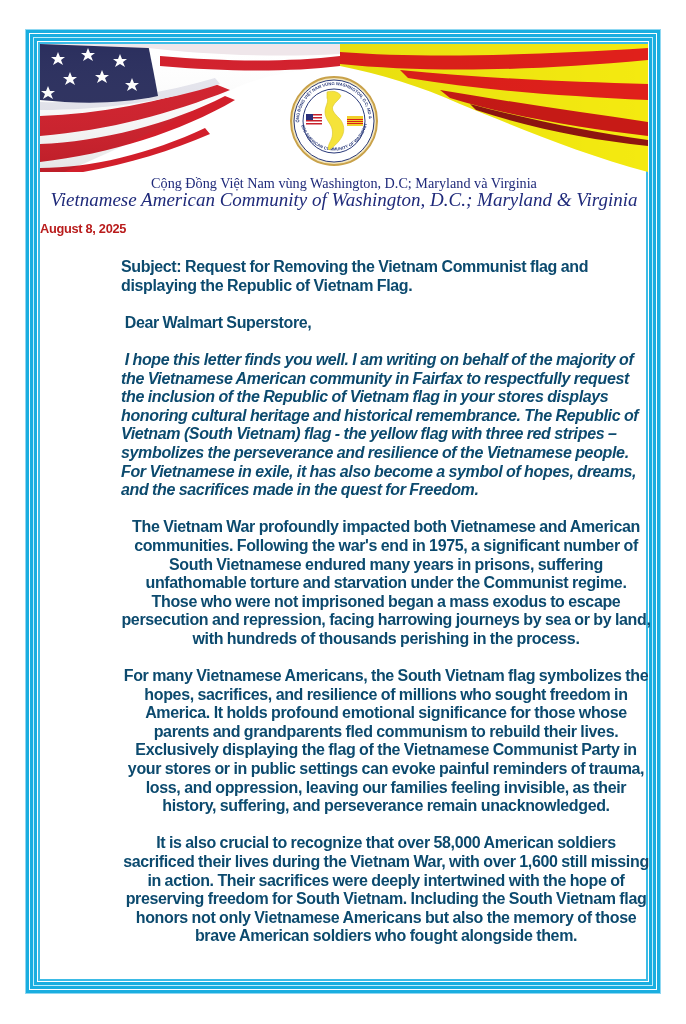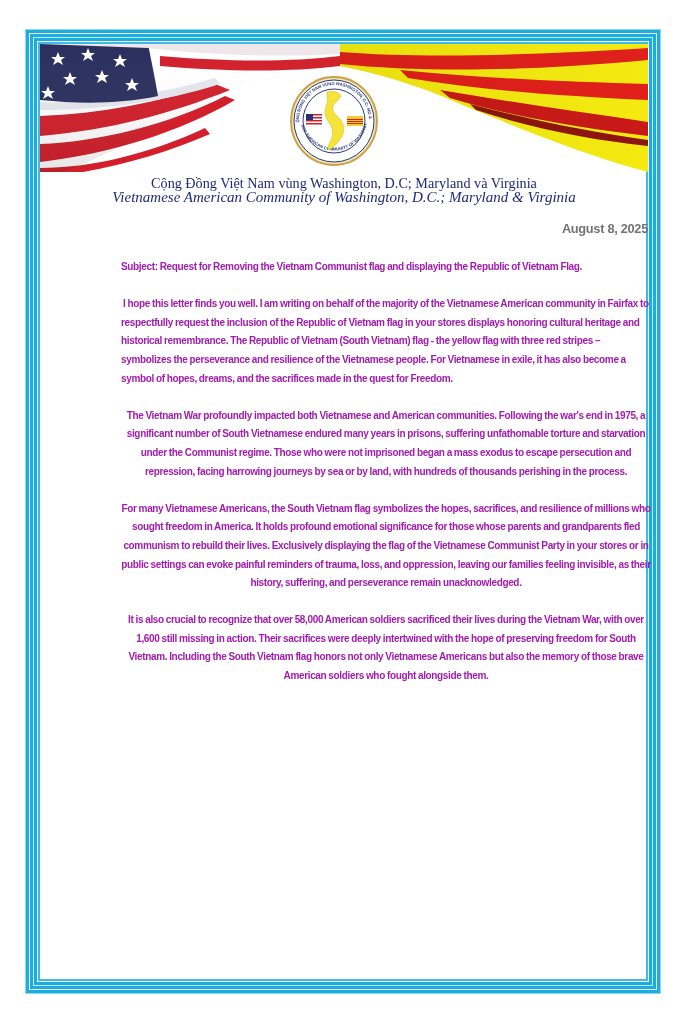--- a/index.html
+++ b/index.html
@@ -59,55 +59,55 @@
       font-family: "Liberation Serif", serif;
       color: #1f2a7a;
       white-space: nowrap;
     }
     .header-vn {
       top: 175px;
       font-size: 14.2px;
     }
     .header-en {
       top: 189px;
-      font-size: 15px;
+      font-size: 19px;
       font-style: italic;
     }
     
     .letter {
       position: absolute;
       left: 121px;
       top: 220px;
       width: 530px;
-      color: #a21caf;
+      color: #0c4a6e;
       font-family: "Liberation Sans", sans-serif;
-      font-size: 10px;
+      font-size: 16px;
       line-height: 18.6px;
       letter-spacing: -0.35px;
       word-spacing: -0.4px;
       font-weight: bold;
     }
     .letter p {
       margin: 0;
     }
     .date {
       position: absolute;
       left: 40px;
       top: 221px;
       width: 608px;
-      text-align: right;
+      text-align: left;
       font-size: 12.8px;
       font-weight: bold;
-      color: #737373;
+      color: #b91c1c;
       letter-spacing: -0.3px;
     }
     .subject { margin-top: 38px !important; }
     .greeting { margin-top: 18.6px !important; }
     .para { margin-top: 18.6px !important; text-align: center; }
-    .para-first { margin-top: 18.6px !important; }
+    .para-first { margin-top: 18.6px !important; font-style: italic; }
   </style>
 </head>
 <body>
 
 <div class="frame-outline"></div>
 <div class="frame"></div>
 
 <div class="banner">
   <svg width="608" height="128" viewBox="0 0 608 128">
     <defs>
@@ -188,17 +188,18 @@
   </svg>
 </div>
 
 <div class="header-line header-vn">Cộng Đồng Việt Nam vùng Washington, D.C; Maryland và Virginia</div>
 <div class="header-line header-en">Vietnamese American Community of Washington, D.C.; Maryland &amp; Virginia</div>
 
 <div class="date">August 8, 2025</div>
 
 <div class="letter">
   <p class="subject">Subject: Request for Removing the Vietnam Communist flag and displaying the Republic of Vietnam Flag.</p>
+  <p class="greeting">&nbsp;<span>Dear Walmart Superstore,</span></p>
   <p class="para-first">&nbsp;<span>I hope this letter finds you well. I am writing on behalf of the majority of the Vietnamese American community in Fairfax to respectfully request the inclusion of the Republic of Vietnam flag in your stores displays honoring cultural heritage and historical remembrance. The Republic of Vietnam (South Vietnam) flag - the yellow flag with three red stripes – symbolizes the perseverance and resilience of the Vietnamese people. For Vietnamese in exile, it has also become a symbol of hopes, dreams, and the sacrifices made in the quest for Freedom.</span></p>
   <p class="para">The Vietnam War profoundly impacted both Vietnamese and American communities. Following the war's end in 1975, a significant number of South Vietnamese endured many years in prisons, suffering unfathomable torture and starvation under the Communist regime. Those who were not imprisoned began a mass exodus to escape persecution and repression, facing harrowing journeys by sea or by land, with hundreds of thousands perishing in the process.</p>
   <p class="para">For many Vietnamese Americans, the South Vietnam flag symbolizes the hopes, sacrifices, and resilience of millions who sought freedom in America. It holds profound emotional significance for those whose parents and grandparents fled communism to rebuild their lives. Exclusively displaying the flag of the Vietnamese Communist Party in your stores or in public settings can evoke painful reminders of trauma, loss, and oppression, leaving our families feeling invisible, as their history, suffering, and perseverance remain unacknowledged.</p>
   <p class="para">It is also crucial to recognize that over 58,000 American soldiers sacrificed their lives during the Vietnam War, with over 1,600 still missing in action. Their sacrifices were deeply intertwined with the hope of preserving freedom for South Vietnam. Including the South Vietnam flag honors not only Vietnamese Americans but also the memory of those brave American soldiers who fought alongside them.</p>
 </div>
 
 </body></html>

